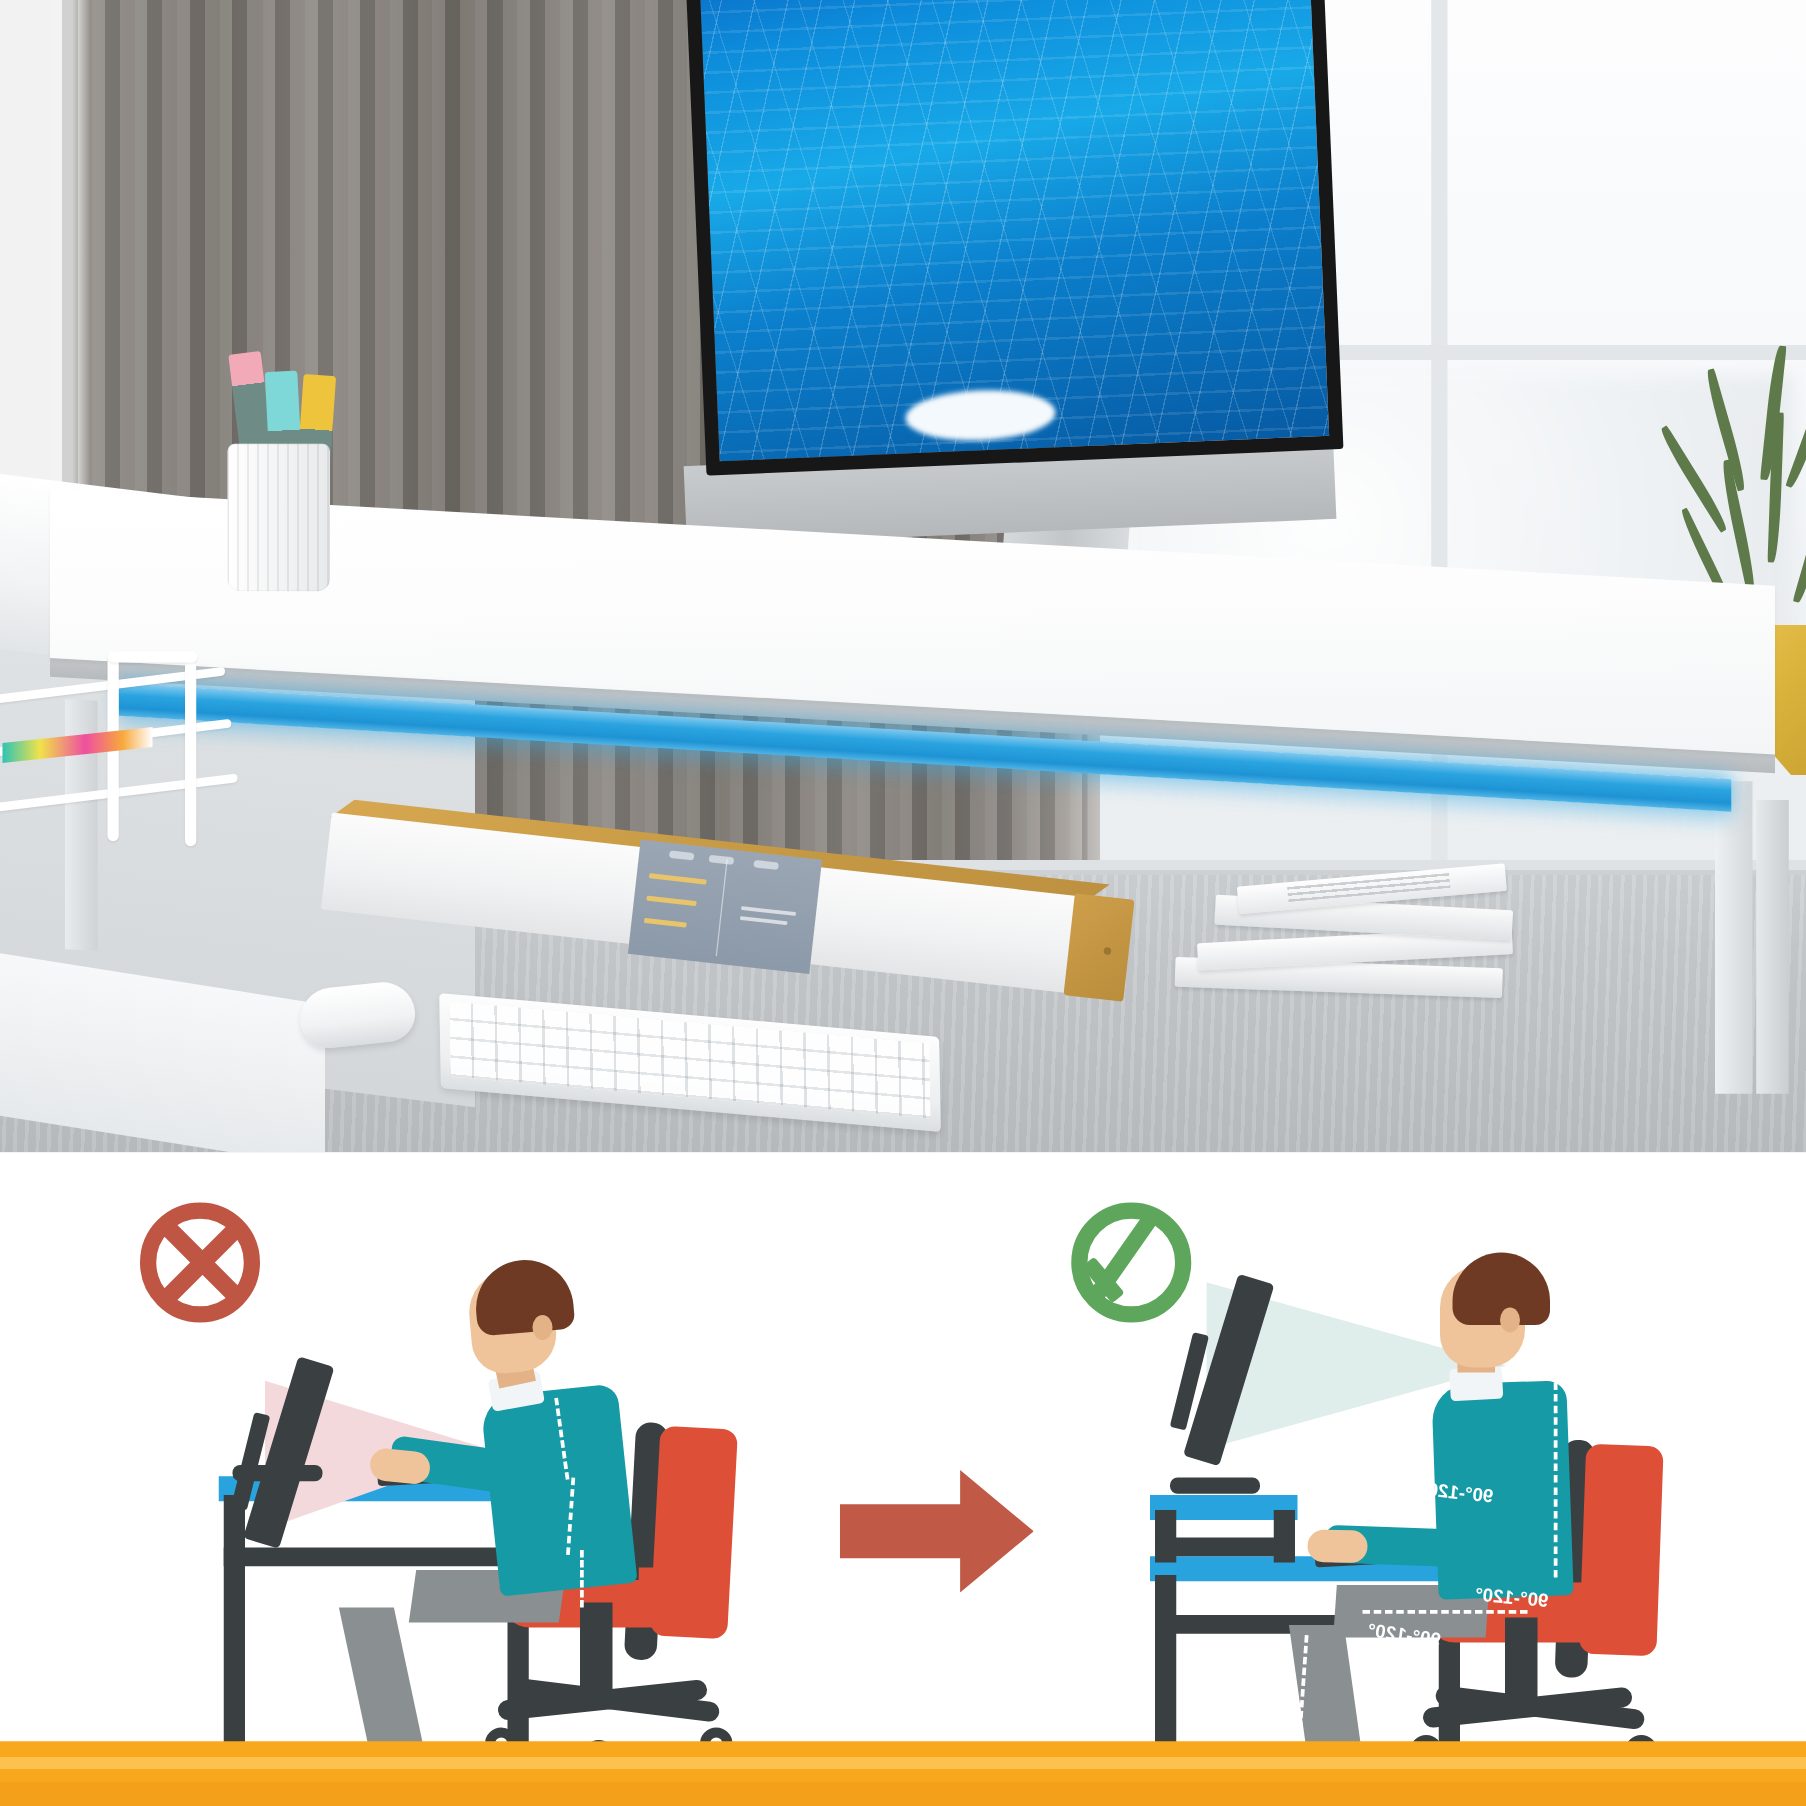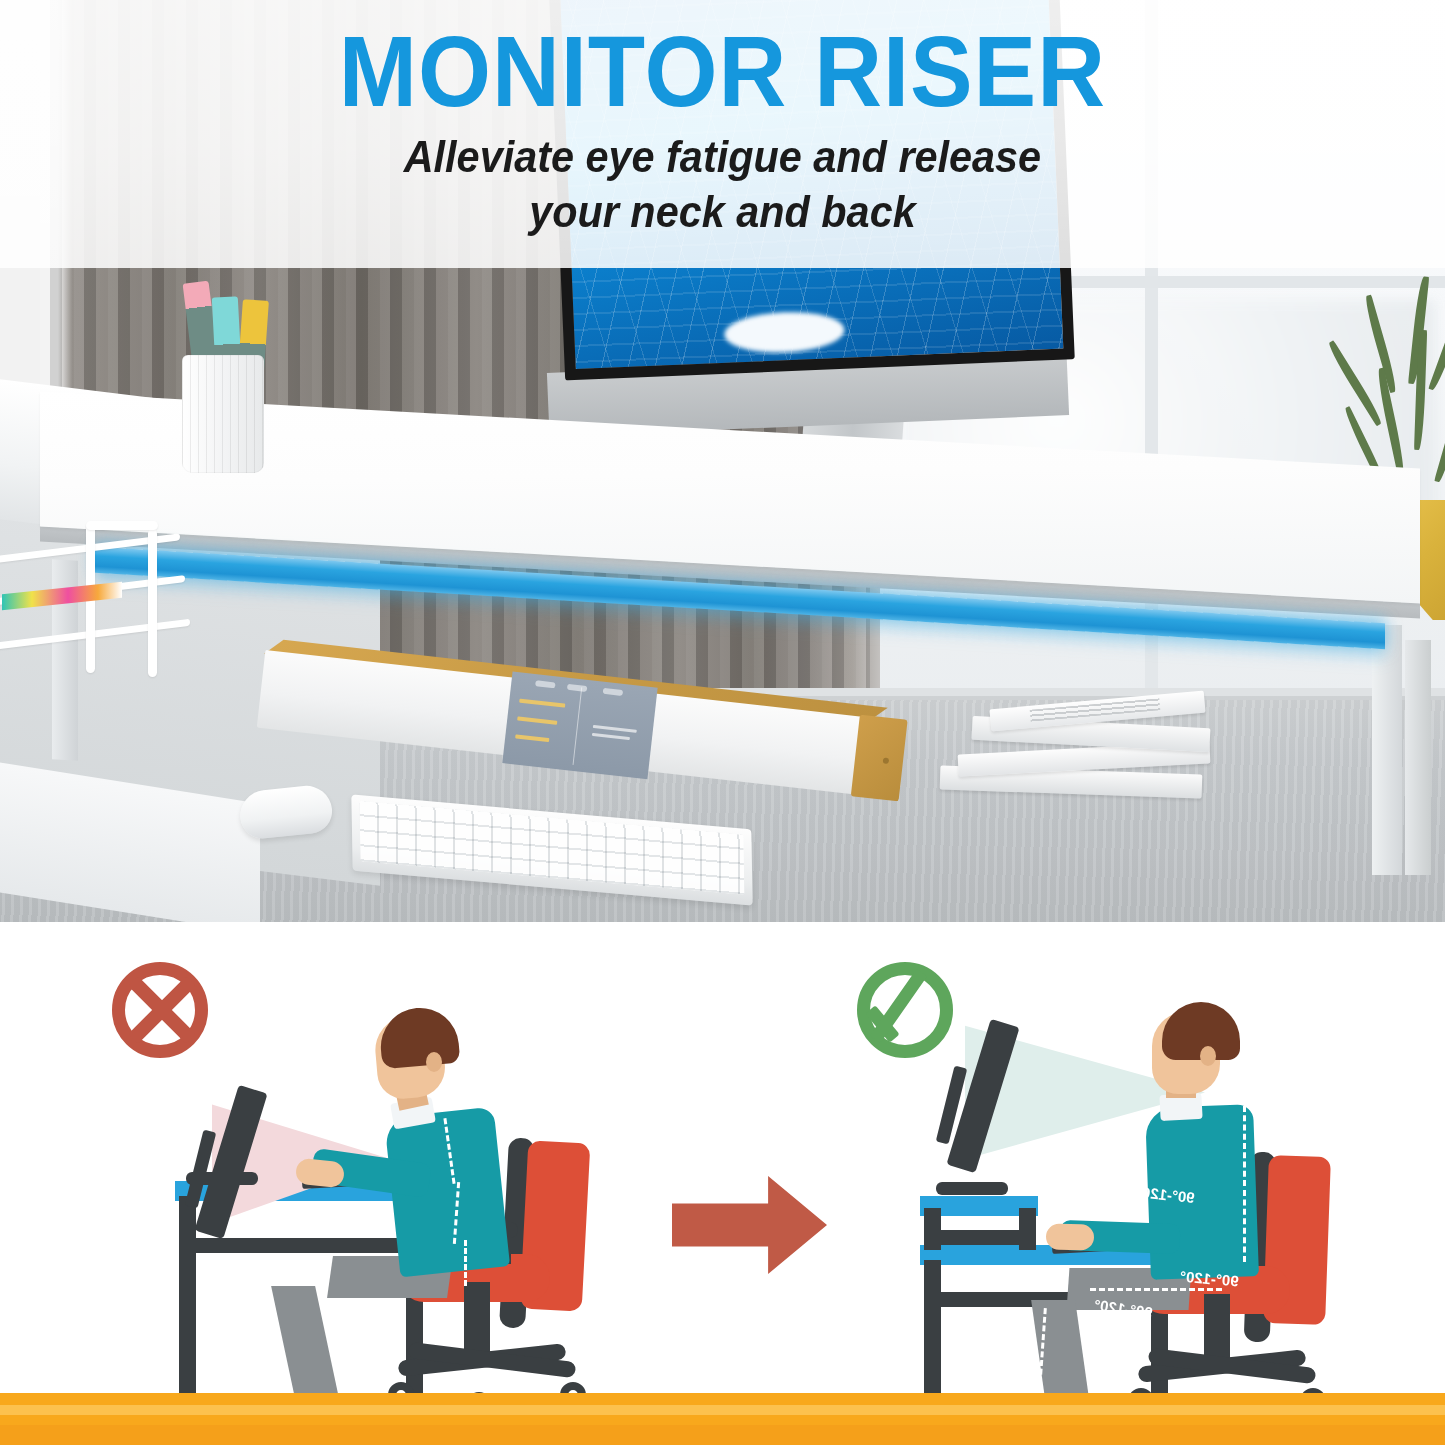--- a/index.html
+++ b/index.html
@@ -317,27 +317,20 @@
     <div class="bk bk2"></div>
     <div class="bk bk1"></div>
     <div class="bk-txt"></div>
 
     <div class="mouse"></div>
     <div class="keyboard">
       <div class="keys"></div>
     </div>
   </div>
 
-  <div class="header">
-    <div class="title">MONITOR RISER</div>
-    <div class="subtitle">
-      <div>Alleviate eye fatigue and release</div>
-      <div>your neck and back</div>
-    </div>
-  </div>
 
   <div class="illus"></div>
 
   <div class="badge badge-x"></div>
 
   <div>
 
     <div class="desk-plate" style="left:175px; top:1181px; width:250px;"></div>
     <div class="desk-leg" style="left:179px; top:1196px; height:232px;"></div>
     <div class="desk-leg" style="left:406px; top:1196px; height:232px;"></div>

